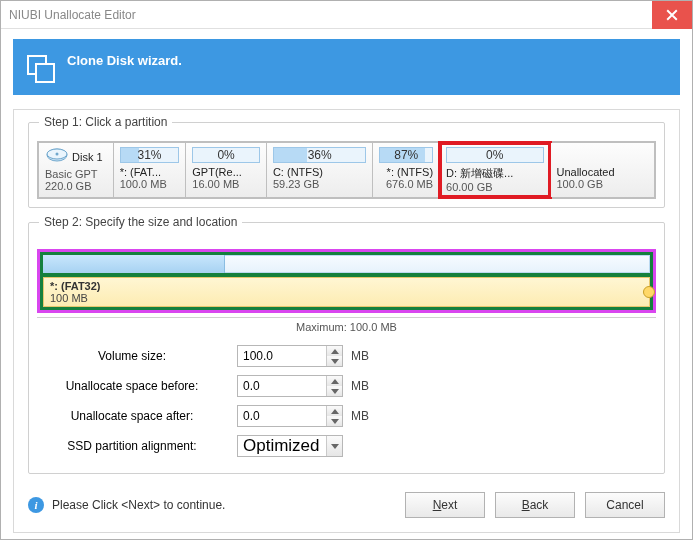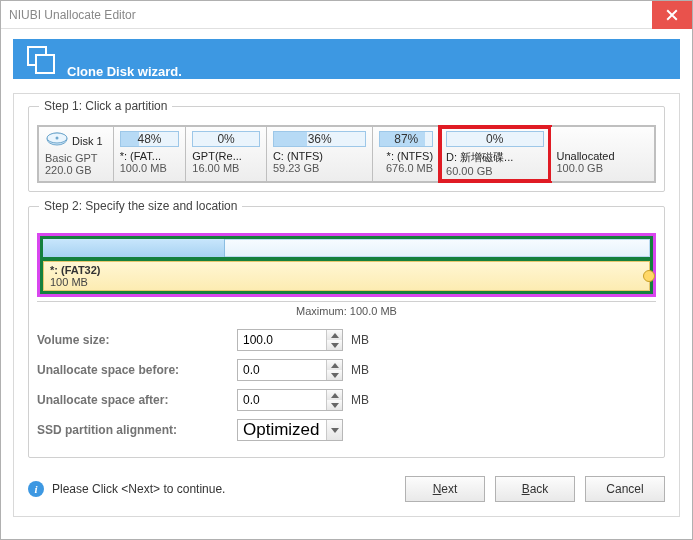--- a/index.html
+++ b/index.html
@@ -3,21 +3,21 @@
 <meta charset="utf-8">
 <style>
 * { box-sizing: border-box; margin: 0; padding: 0; font-family: Tahoma, Arial, sans-serif; font-size: 12px; }
 body { background: #fff; }
 .window { width: 693px; height: 540px; border: 1px solid #b0b0b0; position: relative; }
 .titlebar { height: 28px; background: #fff; display: flex; align-items: center; border-bottom: 1px solid #e0e0e0; }
 .titlebar-text { color: #888; margin-left: 8px; font-size: 12px; }
 .close-btn { margin-left: auto; width: 40px; height: 28px; background: #e9524c; color: #fff; display: flex; align-items: center; justify-content: center; cursor: pointer; }
 .close-btn svg { width: 12px; height: 12px; }
 .inner { padding: 10px 12px 12px 12px; }
-.banner { background: #3d98e2; height: 40px; display: flex; align-items: flex-end; padding: 0 12px; }
+.banner { background: #3d98e2; height: 56px; display: flex; align-items: flex-start; padding: 14px 12px; }
 .banner-icon svg { width: 32px; height: 32px; }
 .banner-text { color: #fff; margin-left: 10px; font-size: 13px; font-weight: bold; }
 .panel { border: 1px solid #d9d9d9; margin-top: 14px; padding: 12px 14px 14px 14px; }
 .step-box { border: 1px solid #d0d0d0; border-radius: 2px; position: relative; padding: 18px 8px 8px 8px; }
 .step-label { position: absolute; top: -8px; left: 10px; background: #fff; padding: 0 5px; color: #444; }
 .partitions { display: flex; gap: 1px; background: #bfbfbf; padding: 1px; border: 1px solid #bfbfbf; }
 .pitem { background: linear-gradient(#fdfdfd,#ededed); padding: 4px 6px 5px 6px; height: 54px; position: relative; }
 .pitem.w-disk { width: 74px; }
 .pitem.w-a { width: 72px; }
 .pitem.w-b { width: 80px; }
@@ -38,21 +38,21 @@
 .slider-track { height: 18px; position: relative; background: #e3e3e3; }
 .slider-fill { position: absolute; left:0; top:0; bottom:0; width: 30%; background: linear-gradient(#c8e6fc,#a7d2f2); border-right:1px solid #8abde2; }
 .slider-full { position: absolute; left:0; top:0; bottom:0; right:0; background: linear-gradient(#f6fbff,#e7f3fc); border:1px solid #bcdaf1; }
 .legend-bar { margin-top: 4px; border:1px solid #e7c76e; background: linear-gradient(#fff6d3,#fdecb2); padding: 2px 6px 2px 6px; position: relative; }
 .legend-name { font-size: 11px; font-weight: bold; color: #333; }
 .legend-size { font-size: 11px; color: #444; }
 .handle { position:absolute; right:-6px; top:50%; width:12px; height:12px; border-radius:50%; background:#ffd868; border:1px solid #c9a028; transform: translateY(-50%); }
 .maxline { text-align: center; font-size: 11px; color: #555; margin-top: 4px; border-top: 1px solid #d0d0d0; padding-top: 3px; }
 .form { margin-top: 12px; }
 .form-row { display:flex; align-items:center; margin-bottom: 8px; }
-.form-label { width: 200px; text-align: left; padding-right: 10px; color: #737373; font-weight: bold; }
+.form-label { width: 200px; text-align: center; padding-right: 10px; color: #000000; }
 .spin { display:flex; border:1px solid #b7b7b7; height:22px; background:#fdba74; }
 .spin input { border:none; outline:none; width: 88px; padding: 0 5px; font-size:12px; }
 .spin-btns { width: 16px; display:flex; flex-direction:column; border-left:1px solid #c9c9c9; }
 .spin-btns div { flex:1; display:flex; align-items:center; justify-content:center; background:linear-gradient(#fafafa,#e6e6e6); cursor:pointer; }
 .spin-btns div svg { width:8px; height:5px; }
 .unit { margin-left: 8px; color:#444; }
 .combo { border:1px solid #b7b7b7; height:22px; display:flex; background:#fff; }
 .combo input { border:none; outline:none; width: 88px; padding:0 5px; font-size:17px; }
 .combo-btn { width:16px; border-left:1px solid #c9c9c9; background:linear-gradient(#fafafa,#e6e6e6); display:flex; align-items:center; justify-content:center; cursor:pointer; }
 .footer { display:flex; align-items:center; margin-top: 18px; }
@@ -99,21 +99,21 @@
                   </svg></span>
               <span class="pname">Disk 1</span>
             </div>
             <div class="psize">Basic GPT</div>
             <div class="psize">220.0 GB</div>
           </div>
 
           <div class="pitem w-a">
             <div class="usage">
                 <div class="usage-fill" style="width:31%"></div>
-                <span class="usage-text">48%</span>
+                <span class="usage-text">31%</span>
               </div>
             <div class="pname">*: (FAT...</div>
             <div class="psize">100.0 MB</div>
           </div>
           <div class="pitem w-b">
             <div class="usage">
                 <div class="usage-fill" style="width:0%"></div>
                 <span class="usage-text">0%</span>
               </div>
             <div class="pname">GPT(Re...</div>

